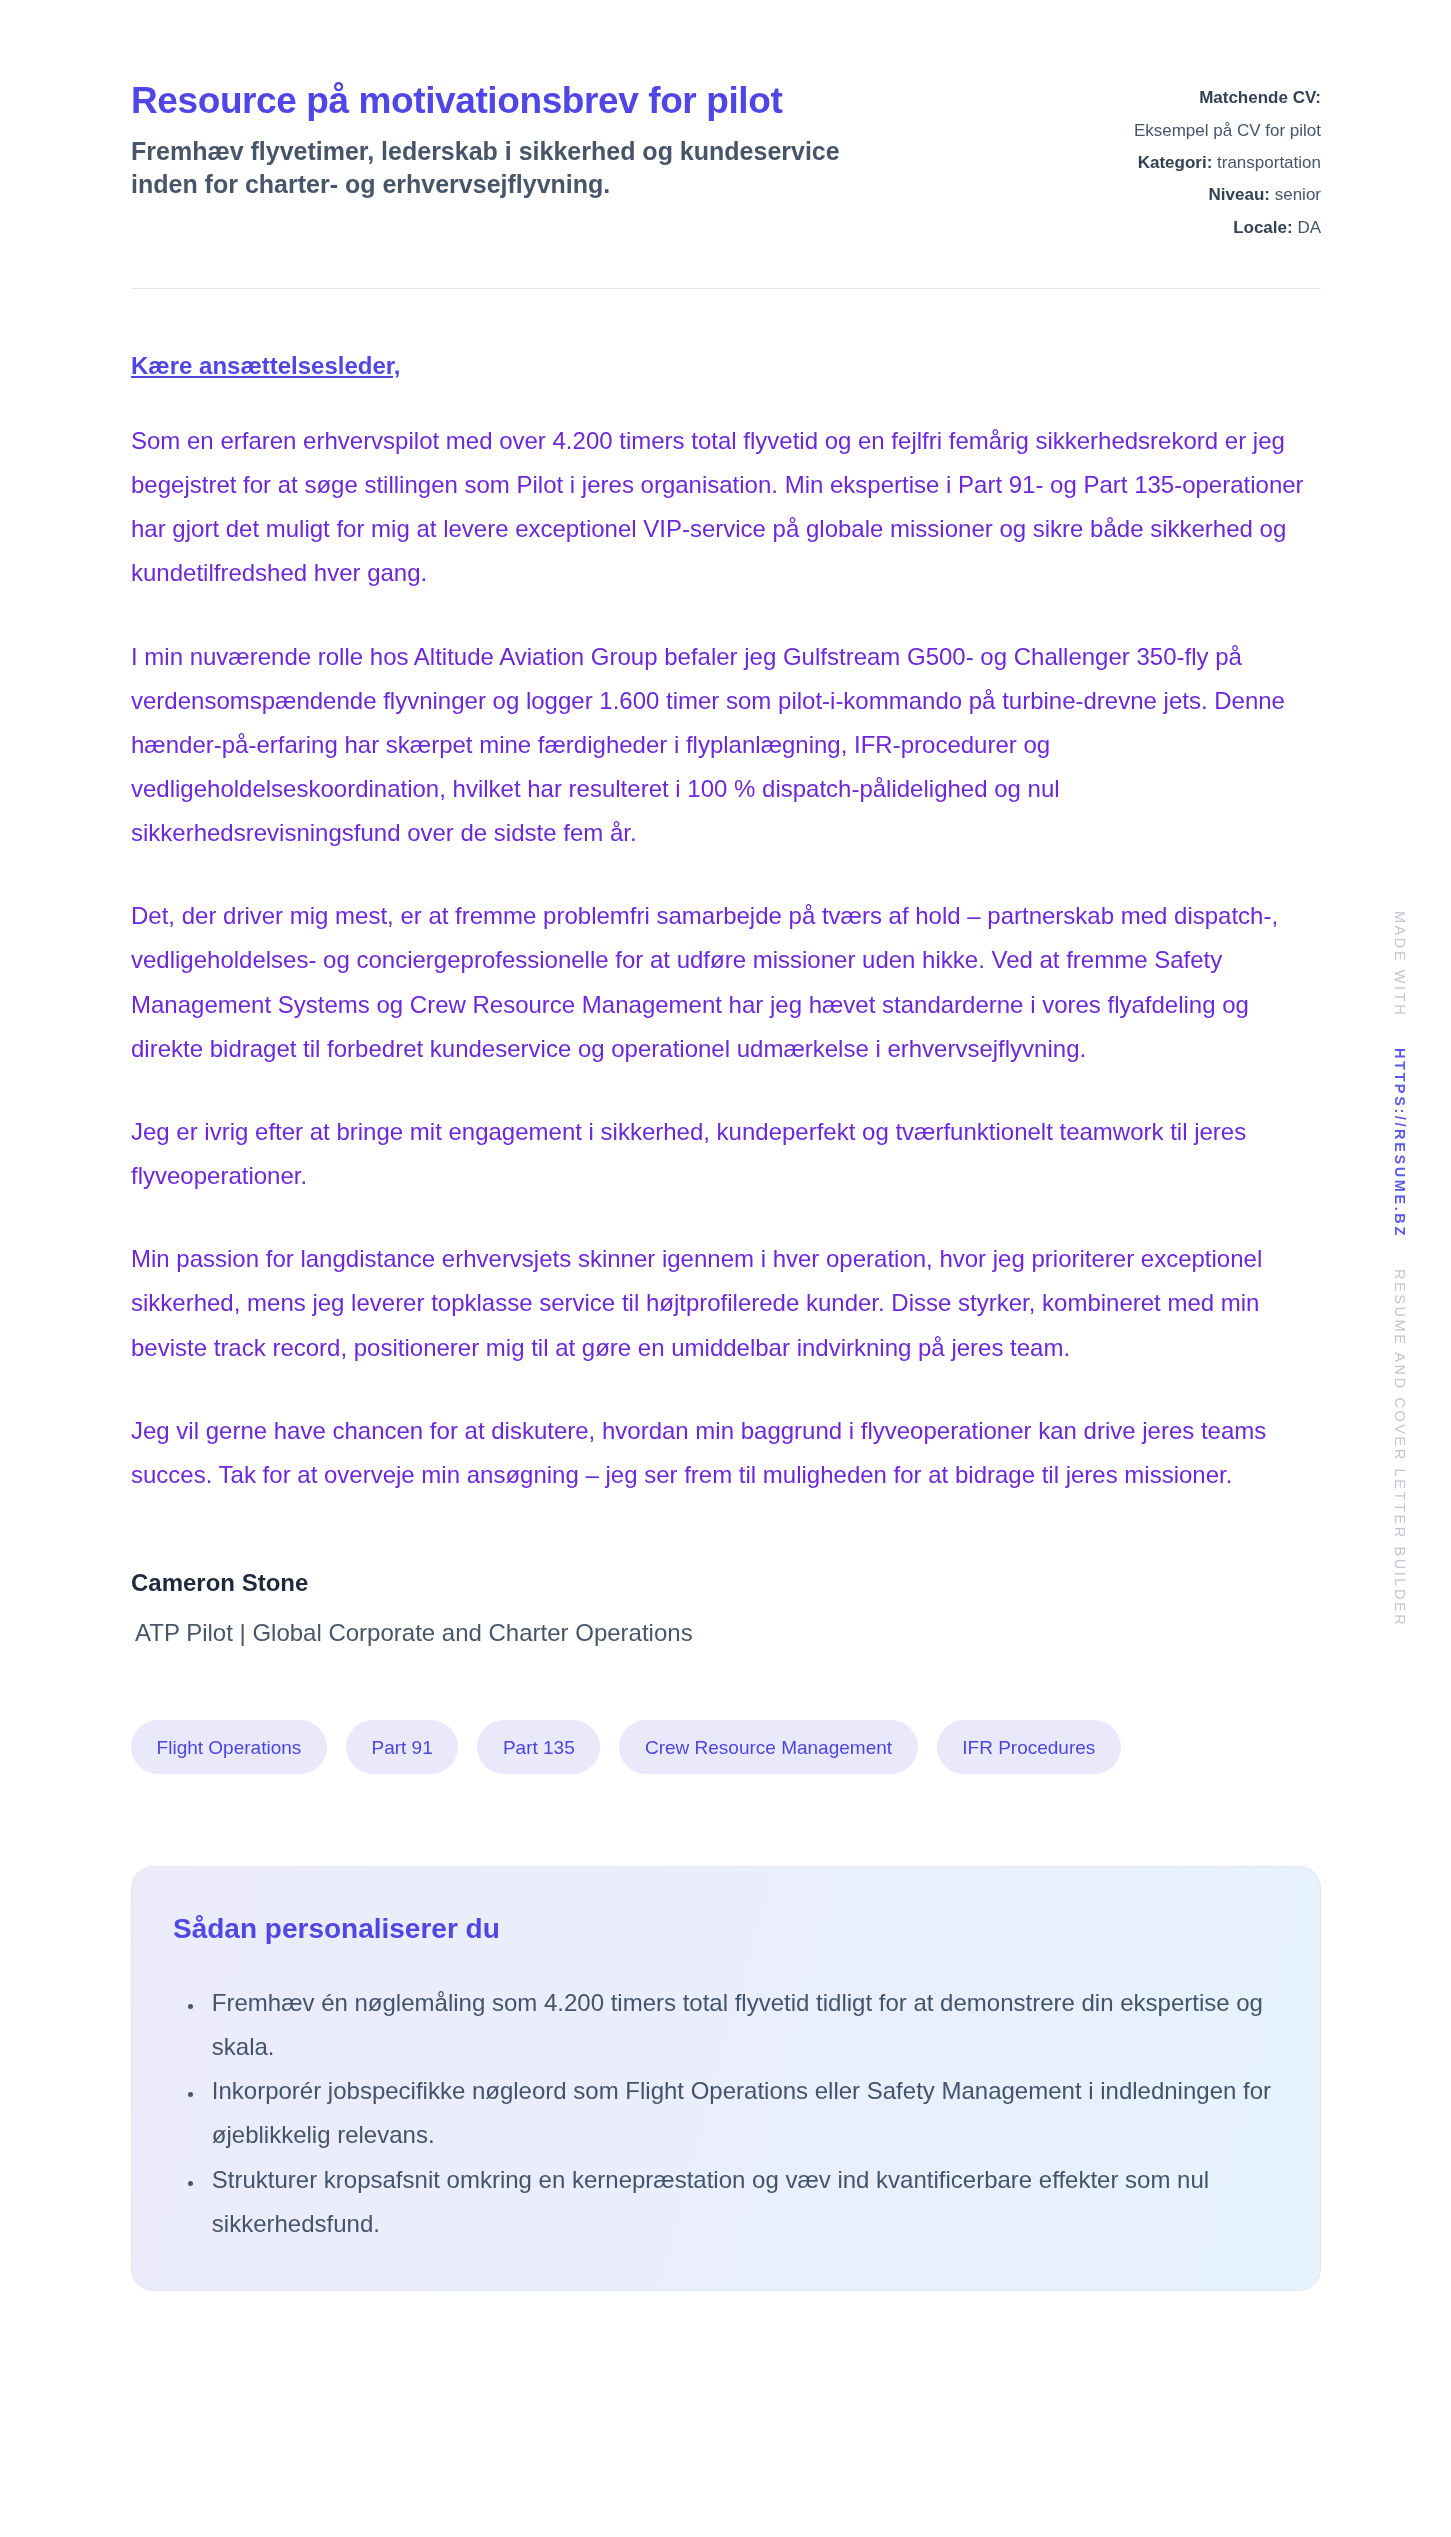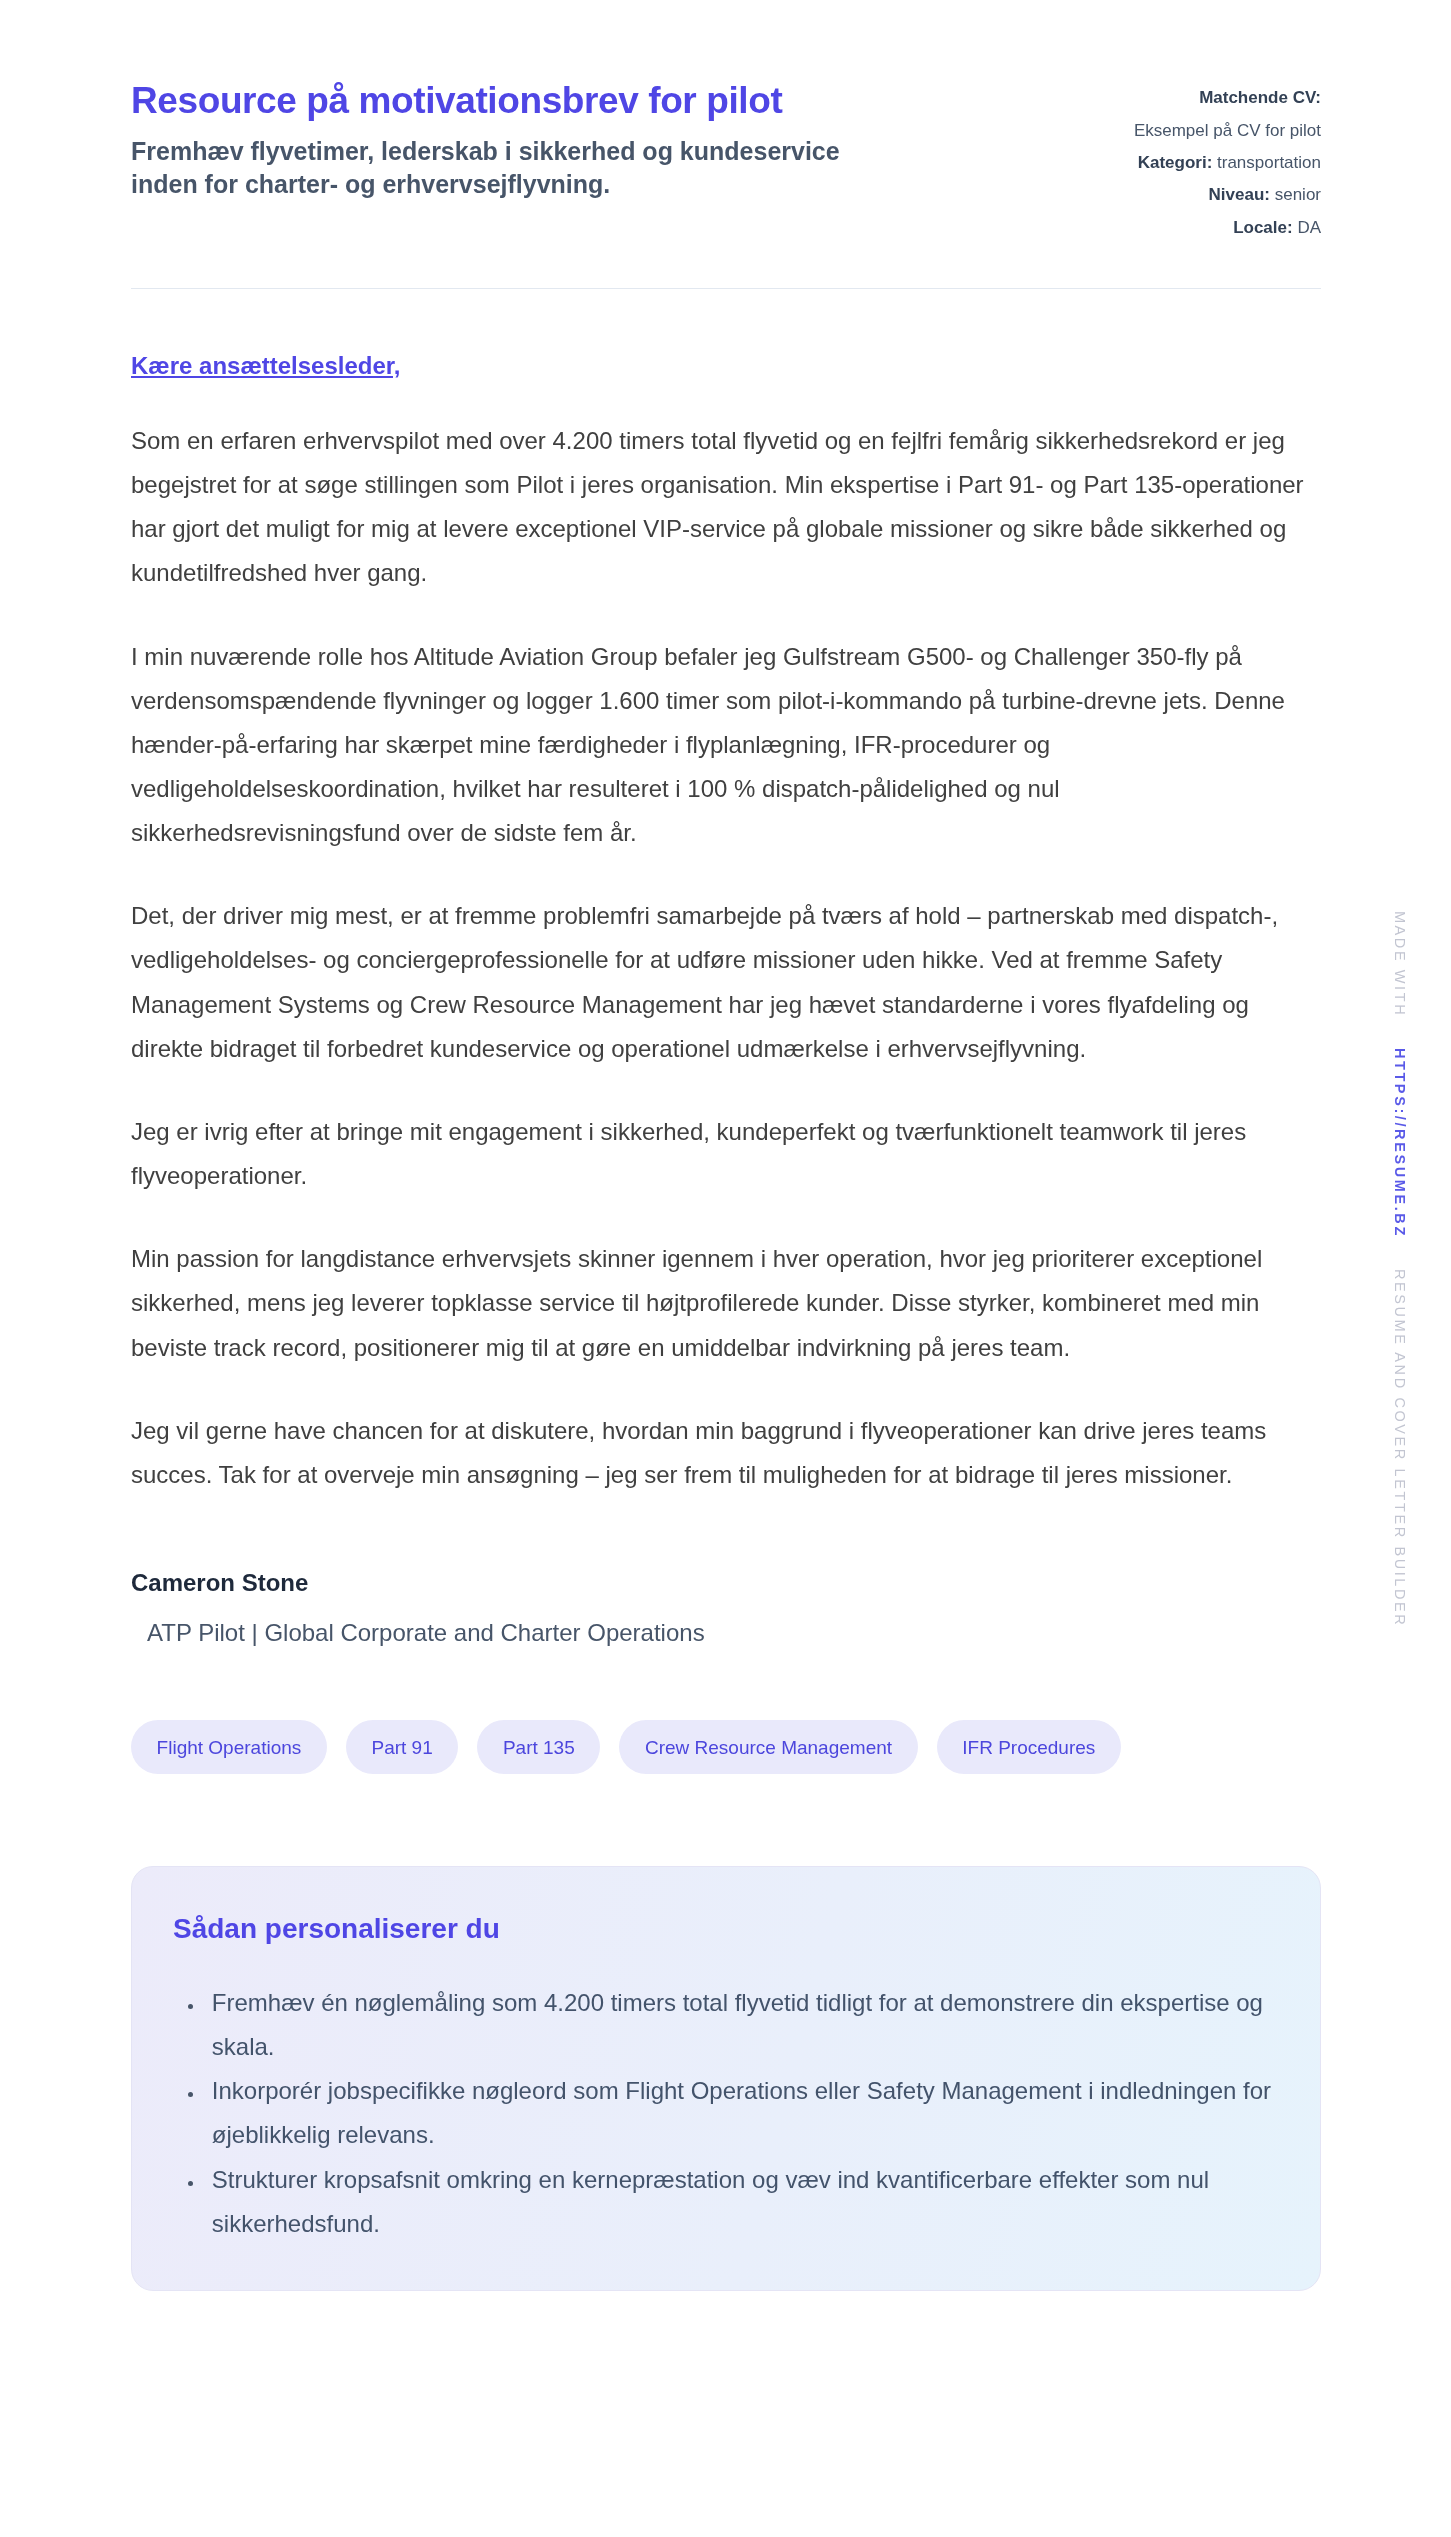--- a/index.html
+++ b/index.html
@@ -61,34 +61,34 @@
   .greeting {
     margin: 63px 0 0;
     font-size: 24px;
     font-weight: 700;
     color: #4f46e5;
     text-decoration: underline;
   }
   .paragraphs p {
     font-size: 24px;
     line-height: 1.84;
-    color: #404040;
+    color: #6d28d9;
     margin: 39px 0 0;
   }
   .signature { margin-top: 72px; }
   .sig-name {
     font-size: 24px;
     font-weight: 700;
     color: #1e293b;
     margin: 0;
   }
   .sig-role {
     font-size: 24px;
     color: #475569;
-    margin: 22px 16px 0;
+    margin: 22px 4px 0;
   }
   
   .tags {
     display: flex;
     flex-wrap: wrap;
     gap: 19px;
     margin-top: 73px;
   }
   .tag {
     background: #e9e9fb;

